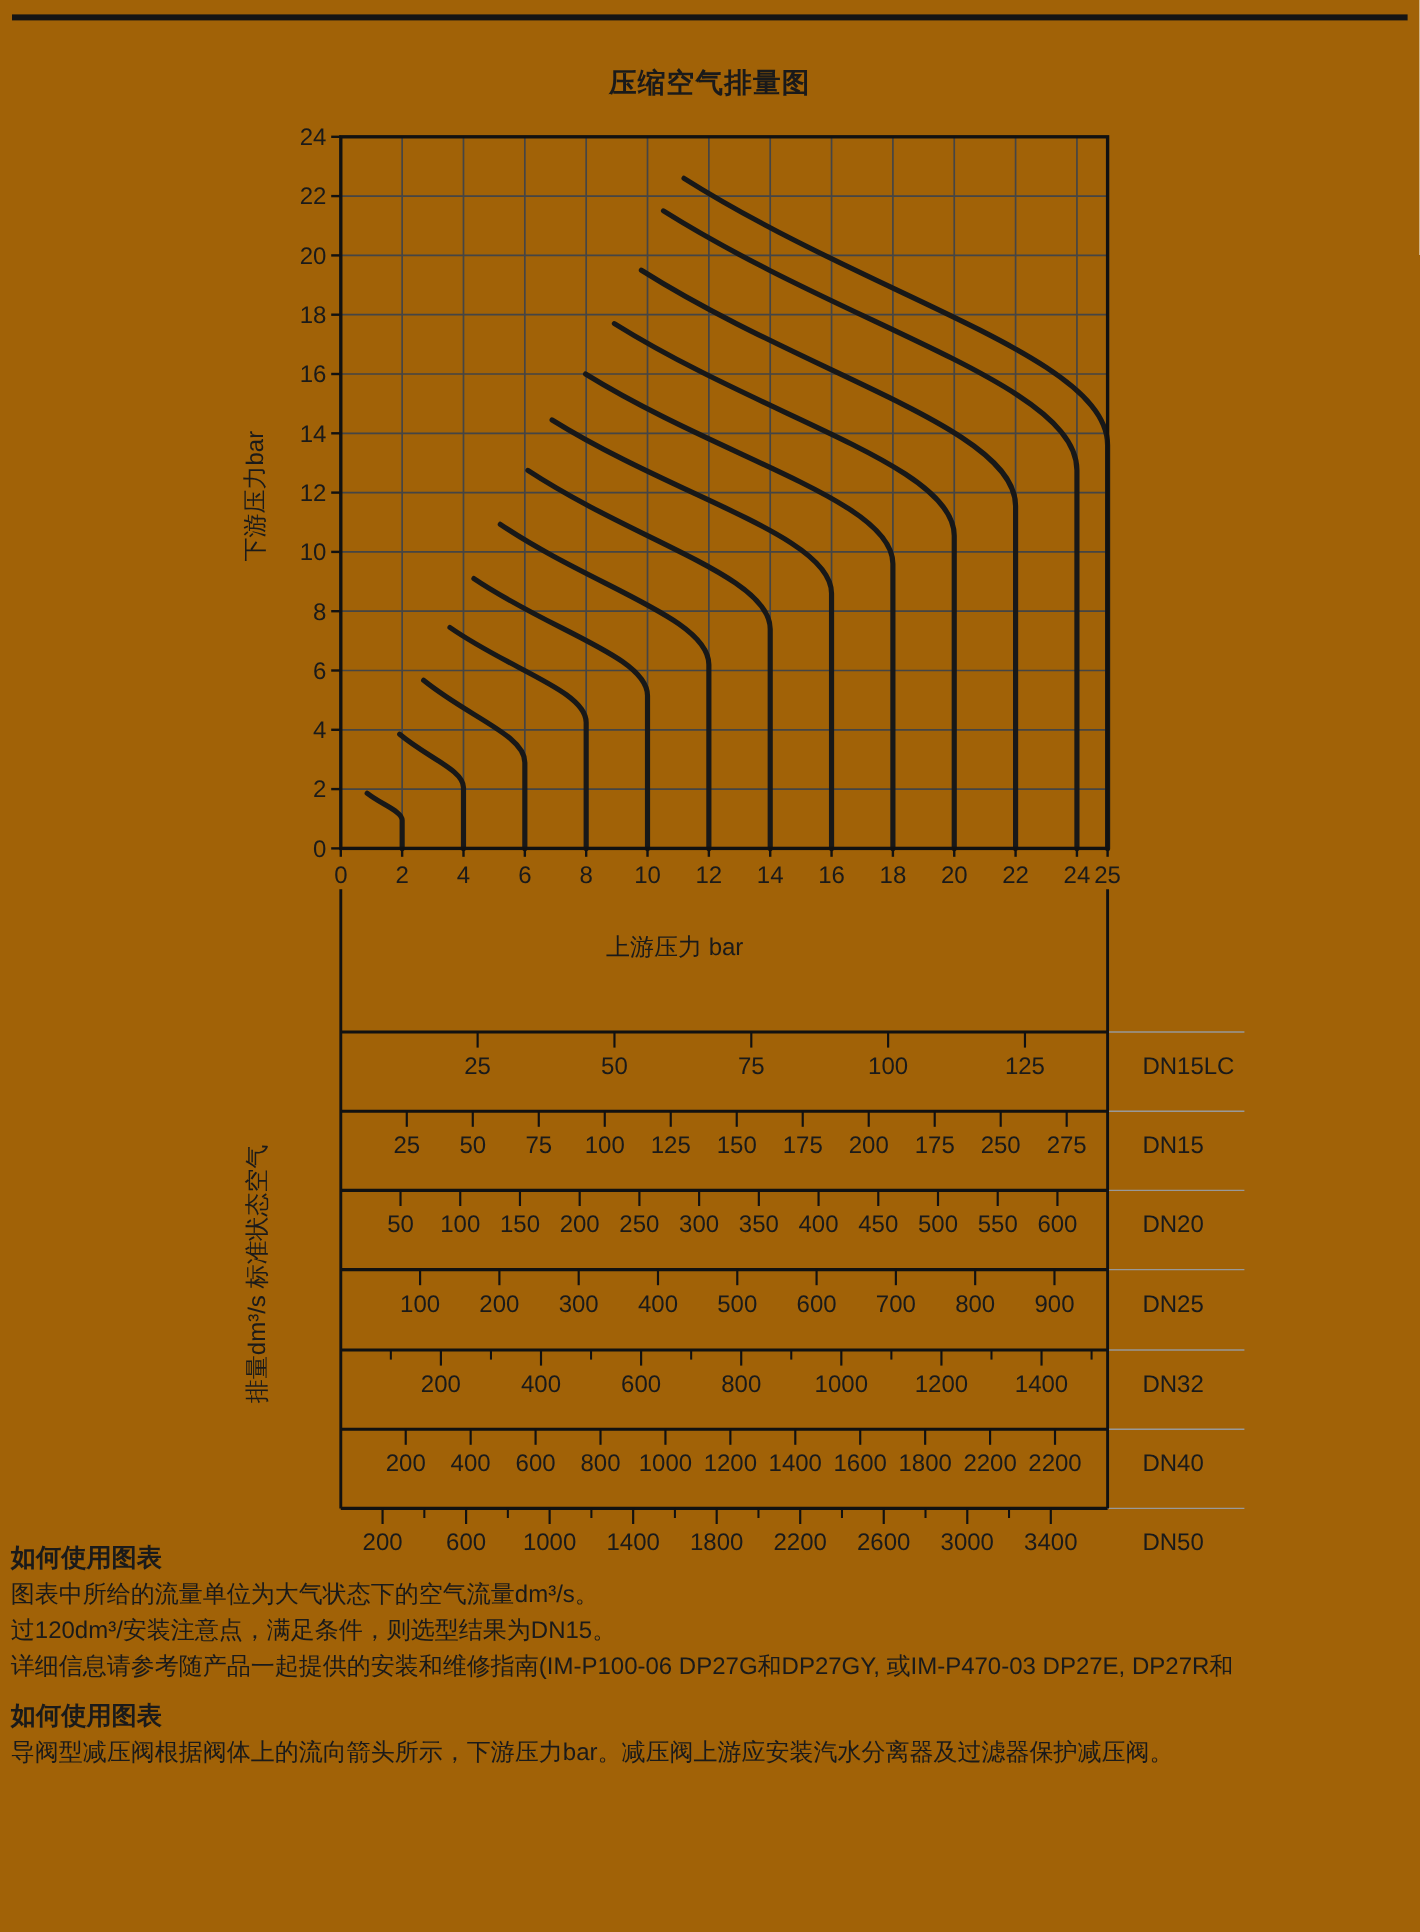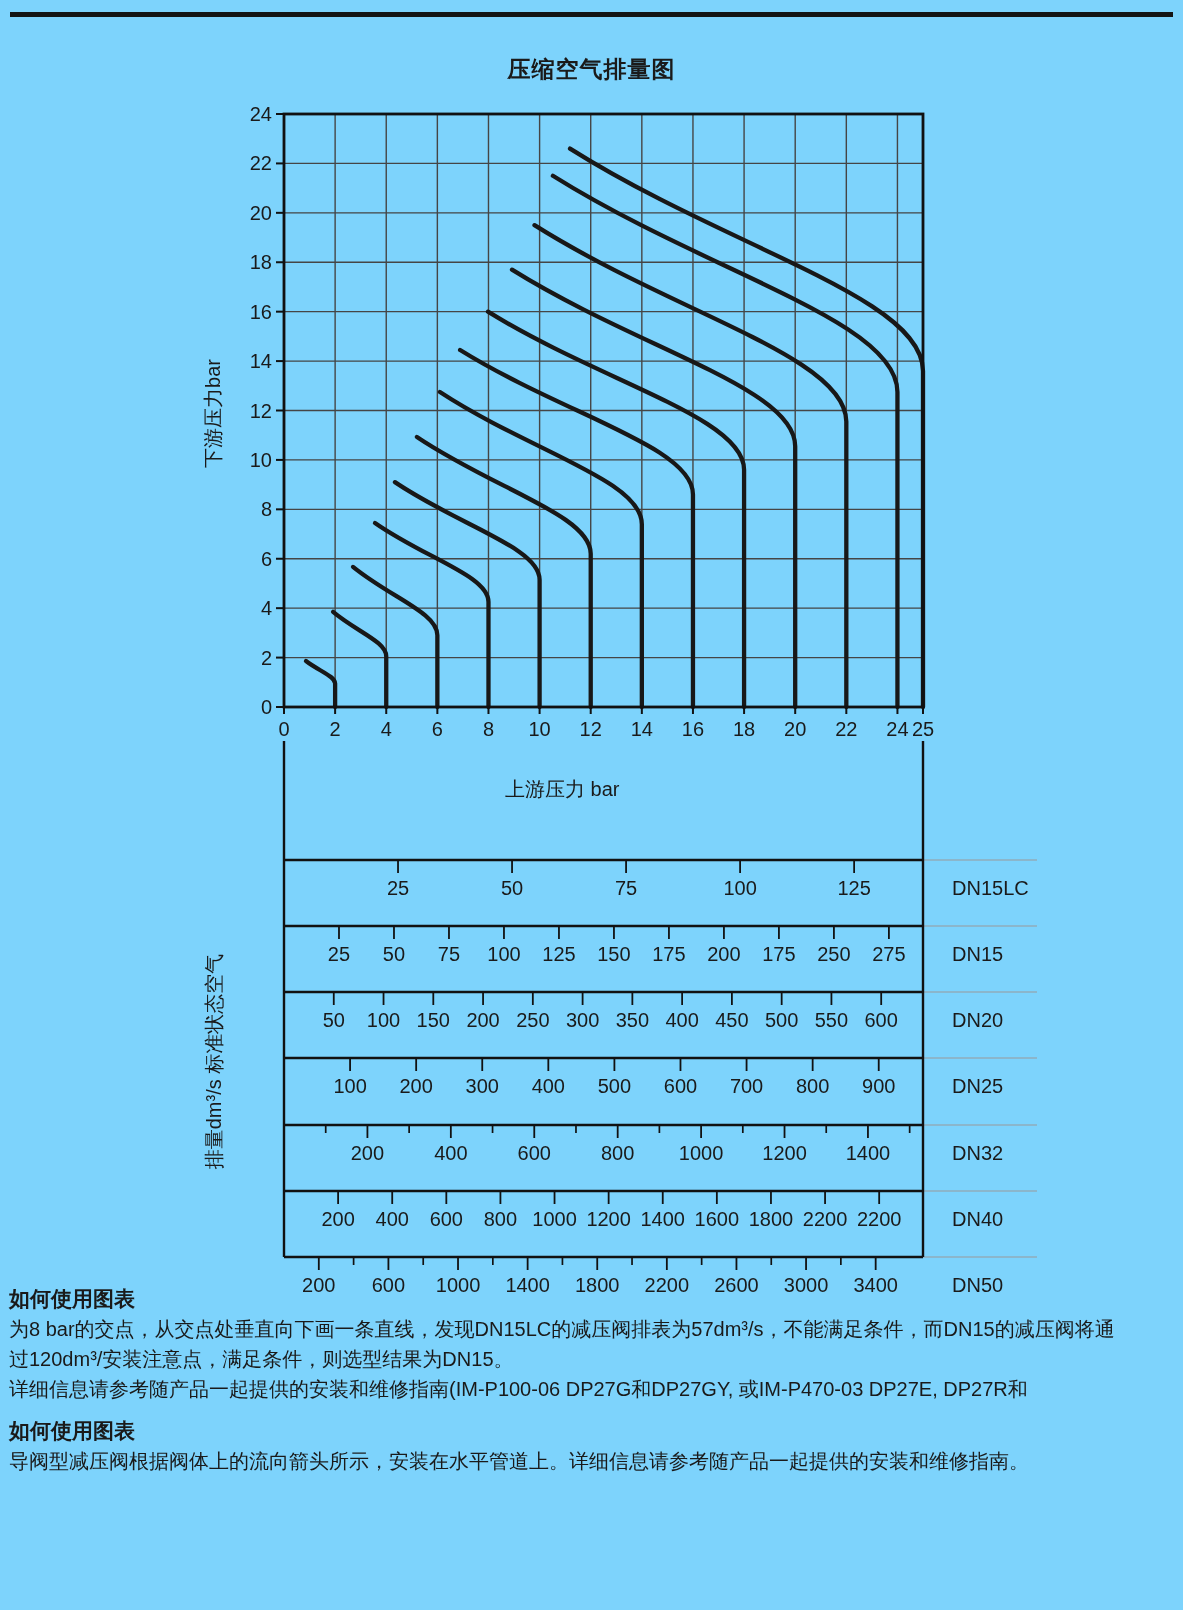--- a/index.html
+++ b/index.html
@@ -1,17 +1,17 @@
 <!DOCTYPE html>
 <html><head>
 <meta charset="utf-8">
 <style>
   html,body{margin:0;padding:0;background:#ffffff;}
   body{font-family:"Liberation Sans","DejaVu Sans",sans-serif;color:#1a1a1a;}
-  .page{position:relative;width:1183px;height:1610px;background:#7dd3fc;overflow:hidden;}
+  .page{position:relative;width:1183px;height:1610px;background:#a16207;overflow:hidden;}
   .toprule{position:absolute;left:10px;right:10px;top:12px;height:5px;background:#141414;}
   .title{position:absolute;top:54px;left:0;width:100%;text-align:center;
          font-size:23px;font-weight:bold;letter-spacing:1px;}
   #fig{position:absolute;left:0;top:0;}
   #fig text{font-family:"Liberation Sans","DejaVu Sans",sans-serif;fill:#1a1a1a;}
   .axis-label{position:absolute;font-size:20px;white-space:nowrap;}
   .ylab{left:113px;top:400px;width:200px;text-align:center;transform:rotate(-90deg);}
   .xlab{left:505px;top:776px;width:200px;text-align:left;}
   .flowlab{left:52px;top:1048px;width:324px;text-align:center;transform:rotate(-90deg);}
   .sections{position:absolute;left:9px;top:1284px;width:1168px;}
@@ -291,24 +291,24 @@
       <line x1="923" y1="741" x2="923" y2="1257" stroke="#111" stroke-width="2.4"></line>
     </svg>
 
   <div class="axis-label ylab">下游压力bar</div>
   <div class="axis-label xlab">上游压力 bar</div>
   <div class="axis-label flowlab">排量dm³/s 标准状态空气</div>
 
   <div class="sections">
       <div class="section">
         <div class="sec-heading">如何使用图表</div>
-        <div class="sec-line">为8 bar的交点，从交点处垂直向下画一条直线，发现DN15LC的减压阀排表为57dm³/s，不能满足条件，而DN15的减压阀将通</div>
+        <div class="sec-line">图表中所给的流量单位为大气状态下的空气流量dm³/s。</div>
         <div class="sec-line">过120dm³/安装注意点，满足条件，则选型结果为DN15。</div>
       </div>
       <div class="section">
         <div class="sec-line">详细信息请参考随产品一起提供的安装和维修指南(IM-P100-06 DP27G和DP27GY, 或IM-P470-03 DP27E, DP27R和</div>
       </div>
       <div class="section">
         <div class="sec-heading">如何使用图表</div>
-        <div class="sec-line">导阀型减压阀根据阀体上的流向箭头所示，安装在水平管道上。详细信息请参考随产品一起提供的安装和维修指南。</div>
+        <div class="sec-line">导阀型减压阀根据阀体上的流向箭头所示，下游压力bar。减压阀上游应安装汽水分离器及过滤器保护减压阀。</div>
       </div>
     </div>
 </div>
 
 </body></html>

